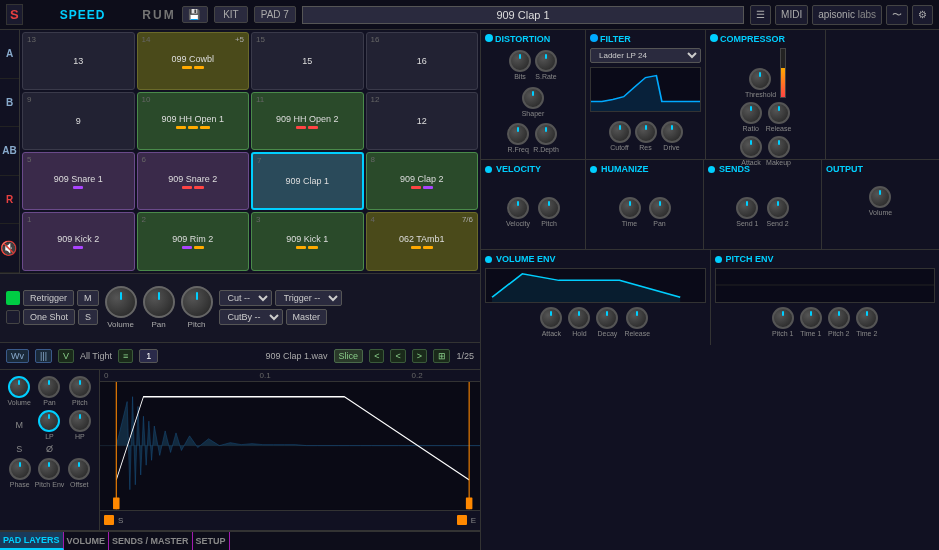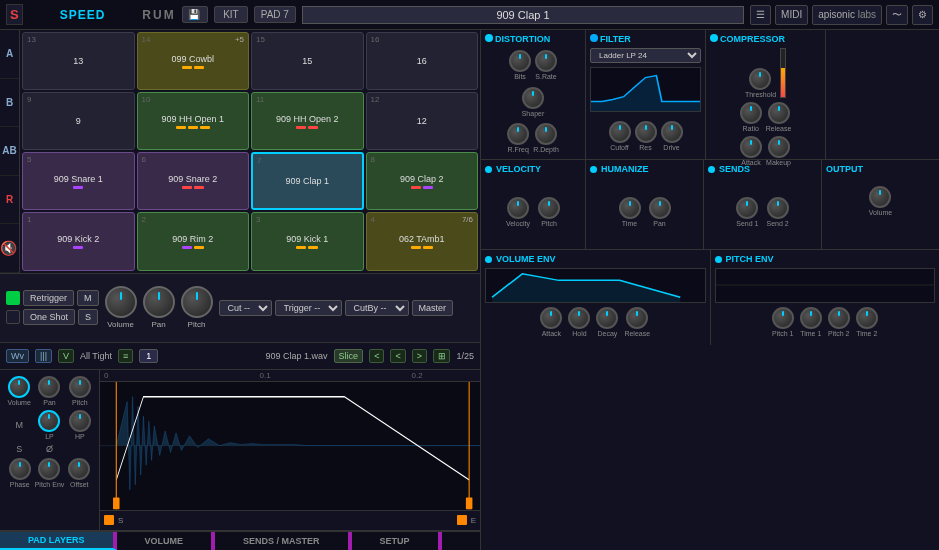--- a/index.html
+++ b/index.html
@@ -219,21 +219,21 @@
     .ctrl-dropdown {
       background: #2a2a3e;
       border: 1px solid #555;
       color: #ccc;
       padding: 1px 4px;
       font-size: 9px;
       border-radius: 2px;
     }
     .ctrl-right-btns {
       display: flex;
-      flex-direction: row;
+      flex-direction: column;
       gap: 3px;
     }
 
     
     .bottom-strip {
       display: flex;
       align-items: center;
       background: #111122;
       height: 30px;
       border-top: 1px solid #333;
@@ -448,26 +448,26 @@
     }
 
     
     .bottom-tabs {
       display: flex;
       height: 22px;
       background: #0d0d1a;
       border-top: 2px solid #333;
     }
     .bottom-tab {
-      padding: 3px 28px;
+      padding: 3px 3px;
       font-size: 9px;
       font-weight: bold;
       color: #888;
       cursor: pointer;
-      border-right: 4px solid #a21caf;
+      border-right: 1px solid #a21caf;
       display: flex;
       align-items: center;
     }
     .bottom-tab.active {
       background: #1a3a5a;
       color: #00cfff;
       border-bottom: 2px solid #00cfff;
     }
 
     .compressor-bar {

